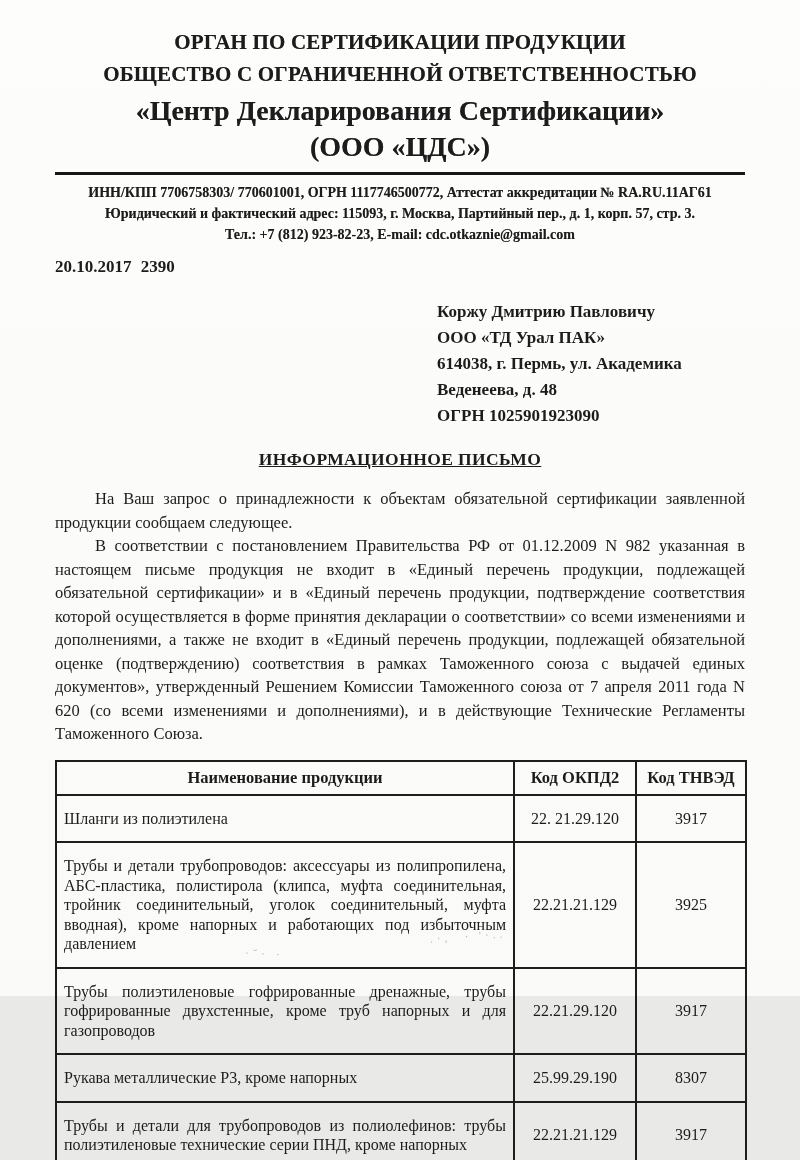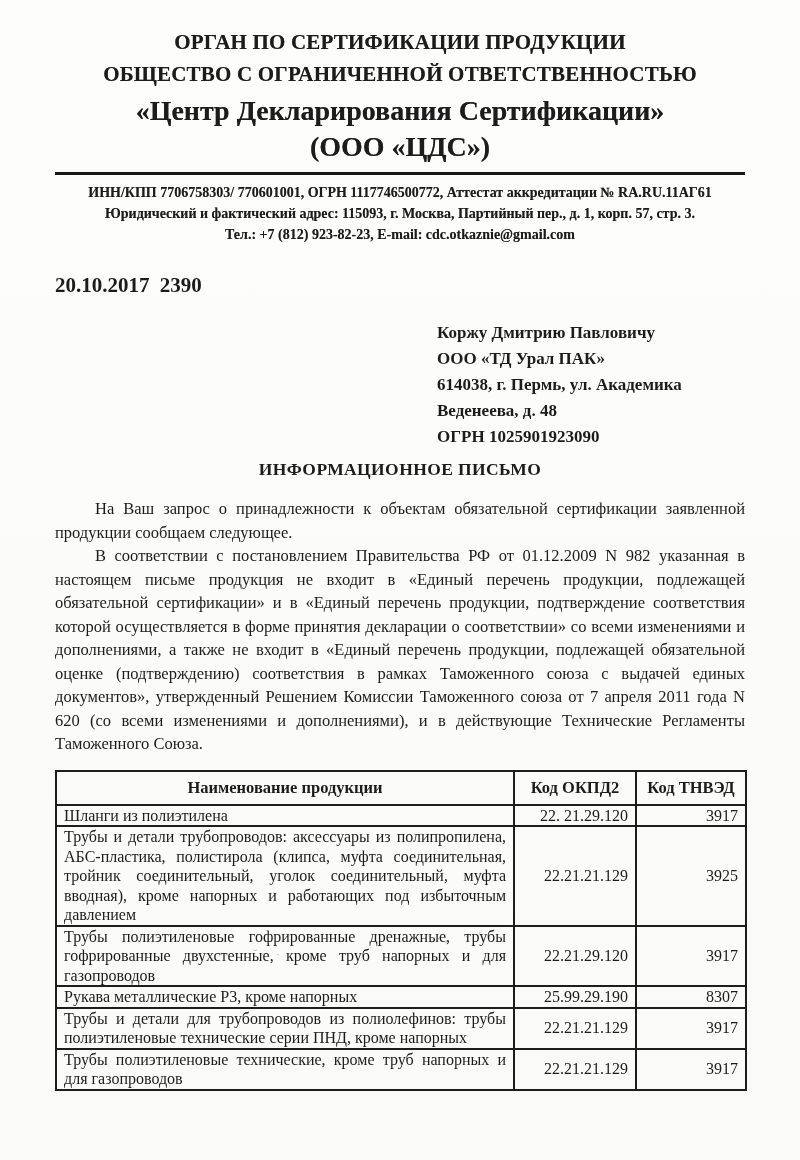--- a/index.html
+++ b/index.html
@@ -6,21 +6,21 @@
     margin: 0;
     padding: 0;
     width: 800px;
     height: 1160px;
     overflow: hidden;
     background: #e9e9e7;
   }
   .page {
     position: relative;
     width: 800px;
-    height: 1160px;
+    height: 996px;
     box-sizing: border-box;
     padding: 26px 55px 0 55px;
     background: linear-gradient(180deg, #fdfdfc 0%, #fbfbf9 55%, #fafaf8 100%);
     color: #1c1c1c;
     font-family: "Liberation Serif", "DejaVu Serif", serif;
     -webkit-font-smoothing: antialiased;
   }
   
   .lh { text-align: center; }
   .lh-line {
@@ -50,39 +50,40 @@
     border: none;
   }
   .lh-small {
     font-size: 14px;
     font-weight: 600;
     line-height: 21px;
     text-shadow: 0 0 0.4px rgba(30,30,30,0.5);
   }
   
   .date-line {
-    margin-top: 28px;
-    font-size: 21px;
+    margin-top: 12px;
+    font-size: 17px;
     font-weight: bold;
     word-spacing: 5px;
   }
   
   .addressee {
     margin: 22px 0 0 382px;
     font-size: 17px;
     font-weight: bold;
     line-height: 26px;
   }
   
   .letter-title {
-    margin-top: 9px;
+    margin-top: 20px;
     text-align: center;
     font-size: 17.5px;
     font-weight: bold;
     letter-spacing: 0.4px;
+    text-decoration: underline;
   }
   
   .body-text { margin-top: 17px; font-family: Liberation Serif, serif; }
   .body-text p {
     margin: 0;
     font-size: 16.5px;
     line-height: 23.5px;
     text-align: justify;
     text-indent: 40px;
   }
@@ -98,25 +99,25 @@
   }
   table.products th {
     font-size: 16.5px;
     font-weight: bold;
     text-align: center;
     padding: 6px 0;
   }
   table.products td {
     font-size: 16px;
     line-height: 19.5px;
-    padding: 0 7px;
+    padding: 13px 7px;
     vertical-align: middle;
   }
   td.col-name { text-align: justify; }
-  td.col-code { text-align: right; }
+  td.col-code { text-align: center; }
   .w-name  { width: 458px; }
   .w-okpd  { width: 122px; }
   .w-tnved { width: 110px; }
   
   .artifact {
     position: absolute;
     color: #9a9a96;
     font-size: 11px;
     letter-spacing: 4px;
     opacity: 0.7;

